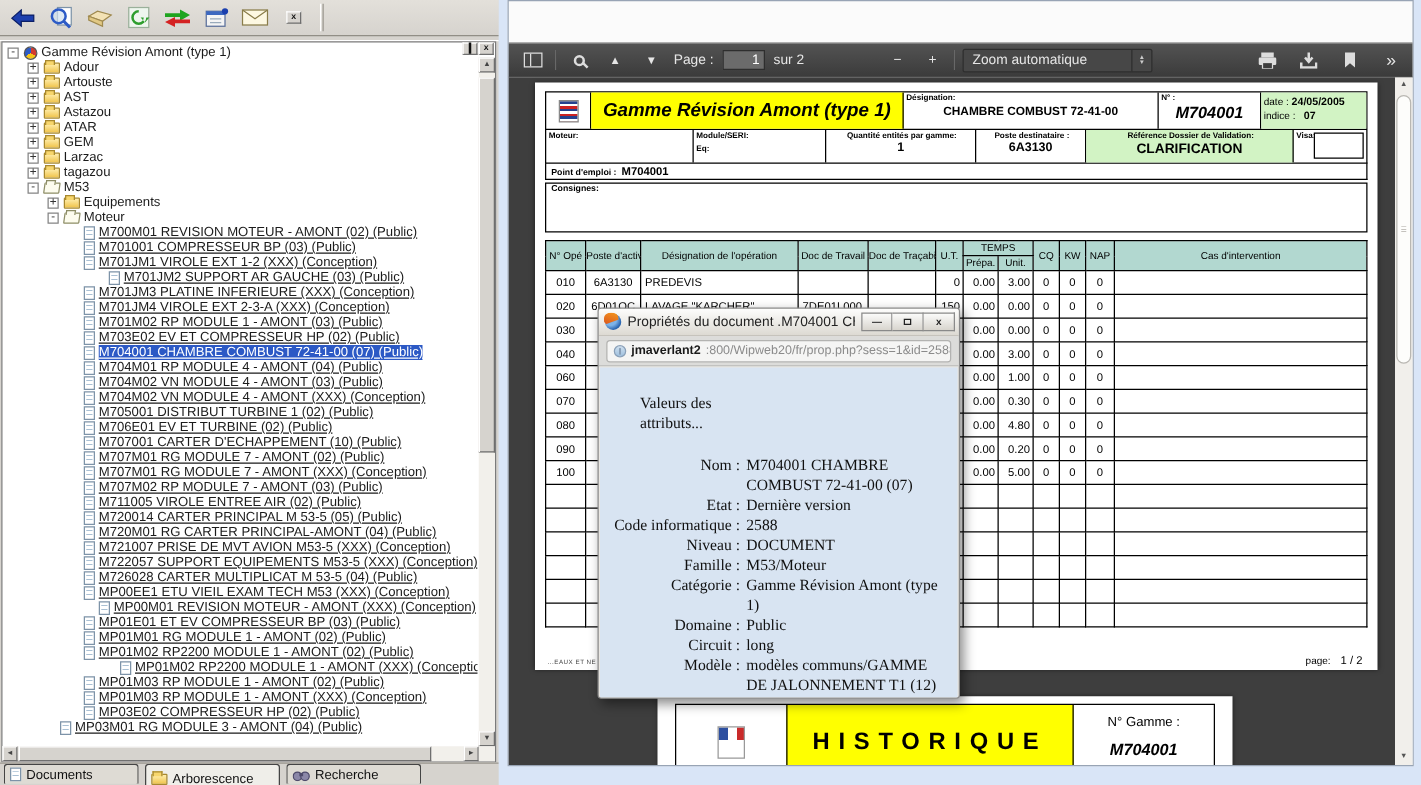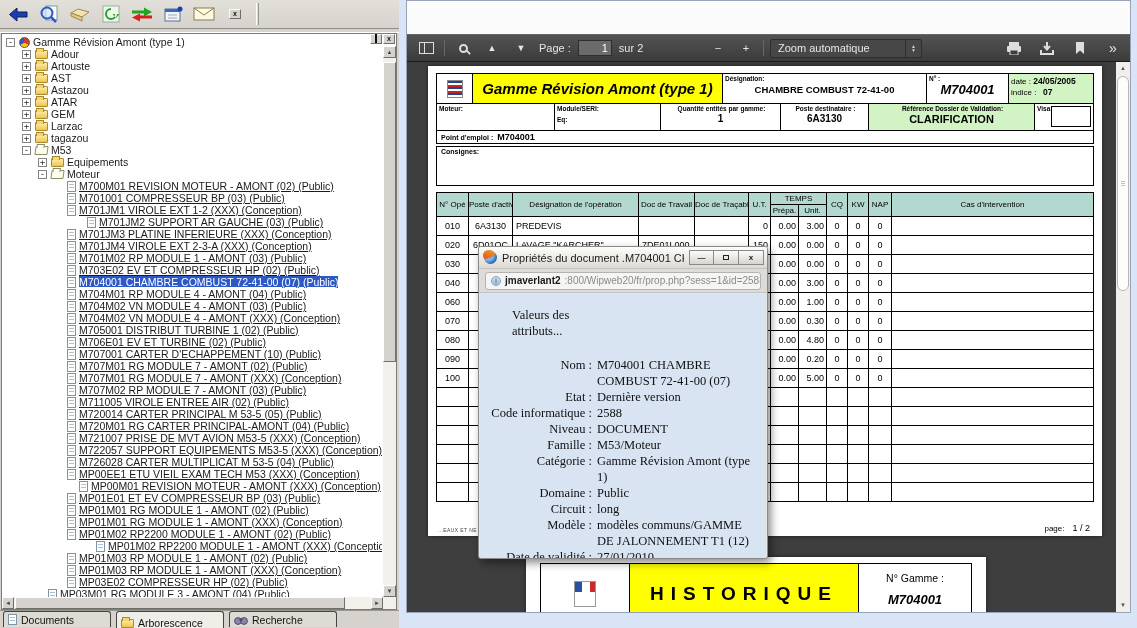--- a/index.html
+++ b/index.html
@@ -137,21 +137,21 @@
   .win-btn { width:25px; height:15px; border:1px solid #8a8a8a; background:linear-gradient(#fbfbfa,#d8d5ce); display:flex; align-items:center; justify-content:center; font-size:8px; font-weight:bold; color:#222; cursor:pointer; }
   .win-btn + .win-btn { border-left:none; }
   .wb-max { width:6px; height:5px; border:1px solid #222; }
   .popup-url { height:24px; background:#dcdcda; display:flex; align-items:center; padding:0 6px; border-bottom:1px solid #c2c2c0; }
   .url-box { flex:1; height:18px; background:#f5f5f4; border:1px solid #b3b3b1; border-radius:3px; display:flex; align-items:center; gap:4px; padding:0 5px; font-size:10px; color:#8b8b8b; overflow:hidden; white-space:nowrap; }
   .url-box b { color:#1a1a1a; font-weight:bold; }
   .globe-ic { width:10px; height:10px; border-radius:50%; border:1px solid #8aa0b8; flex:none; background:
      linear-gradient(#cfe0ef,#9fc0de); position:relative; }
   .globe-ic::after { content:""; position:absolute; inset:1px 3px; border-left:1px solid #8aa0b8; border-right:1px solid #8aa0b8; border-radius:50%; }
   .popup-body { position:absolute; top:47px; left:1px; right:1px; bottom:0; background:#d8e4f2; font-family:"Liberation Serif",serif; font-size:12.5px; color:#101010; padding:12px 8px 0 6px; line-height:16px; }
-  .pintro { width:90px; margin:1px 0 18px 26px; }
+  .pintro { width:90px; margin:8px 0 18px 26px; }
   .attr-row { display:flex; }
   .attr-label { width:106px; text-align:right; flex:none; }
   .attr-value { flex:1; padding-left:5px; }
 
   svg { display:block; }
 </style>
 </head>
 <body>
 
 <div class="left-pane">
@@ -420,25 +420,20 @@
         </div>
         <div class="tree-row" style="padding-left: 51px;">
           <span style="width: 11px; flex: 0 0 auto;"></span>
           <span class="ic ic-doc"></span>
           <span class="tree-label doc-link">MP01E01 ET EV COMPRESSEUR BP (03) (Public)</span>
         </div>
         <div class="tree-row" style="padding-left: 51px;">
           <span style="width: 11px; flex: 0 0 auto;"></span>
           <span class="ic ic-doc"></span>
           <span class="tree-label doc-link">MP01M01 RG MODULE 1 - AMONT (02) (Public)</span>
-        </div>
-        <div class="tree-row" style="padding-left: 51px;">
-          <span style="width: 11px; flex: 0 0 auto;"></span>
-          <span class="ic ic-doc"></span>
-          <span class="tree-label doc-link">MP01M01 RG MODULE 1 - AMONT (XXX) (Conception)</span>
         </div>
         <div class="tree-row" style="padding-left: 51px;">
           <span style="width: 11px; flex: 0 0 auto;"></span>
           <span class="ic ic-doc"></span>
           <span class="tree-label doc-link">MP01M02 RP2200 MODULE 1 - AMONT (02) (Public)</span>
         </div>
         <div class="tree-row" style="padding-left: 80px;">
           <span style="width: 11px; flex: 0 0 auto;"></span>
           <span class="ic ic-doc"></span>
           <span class="tree-label doc-link">MP01M02 RP2200 MODULE 1 - AMONT (XXX) (Conception)</span>

